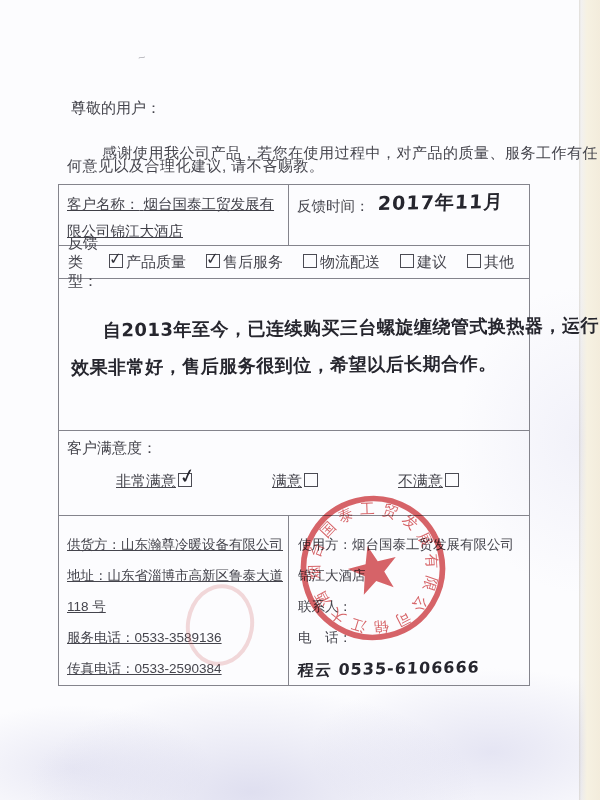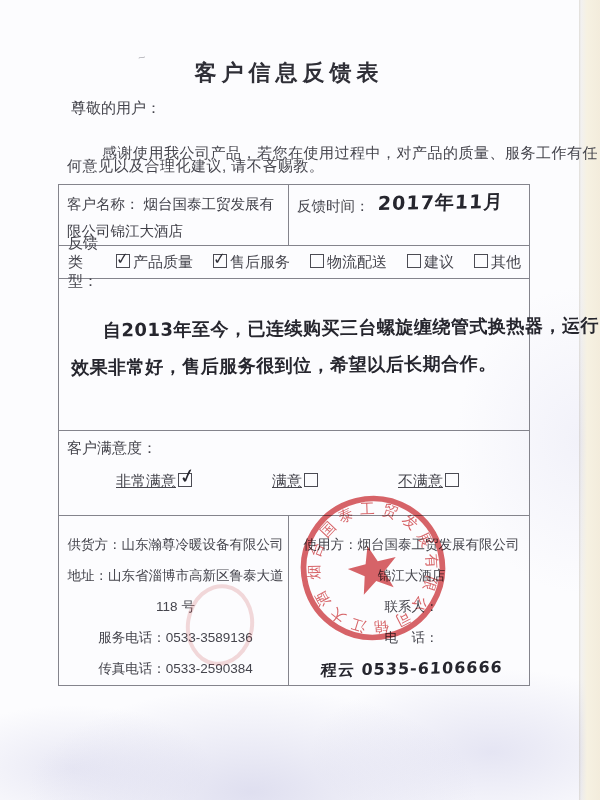--- a/index.html
+++ b/index.html
@@ -37,21 +37,21 @@
     border:1px solid #84848c;box-sizing:border-box;
     display:flex;flex-direction:column;font-size:15px;
   }
   .row{box-sizing:border-box;border-bottom:1px solid #84848c;position:relative;}
   .row:last-child{border-bottom:none;}
   .r1{height:62px;display:flex;}
   .r2{height:33px;display:flex;align-items:center;padding-left:9px;}
   .r3{height:158px;}
   .r4{height:88px;}
   .r5{flex:1;display:flex;}
-  .cell-l{width:230px;box-sizing:border-box;border-right:1px solid #84848c;}
+  .cell-l{width:230px;box-sizing:border-box;border-right:1px solid #84848c;text-decoration:underline;}
   .cell-r{flex:1;box-sizing:border-box;}
   .r1 .cell-l{padding:6px 4px 0 8px;line-height:27px;font-size:14.5px;}
   .r1 .cell-r{padding:7px 4px 0 8px;font-size:14.5px;}
   .label{color:#45454d;}
   .hand{
     font-family:"DejaVu Sans",sans-serif;color:#26262e;
     transform:skewX(-4deg) rotate(-1deg);display:inline-block;
   }
   .hand-time{font-size:19px;font-weight:bold;letter-spacing:1px;position:relative;top:-2px;margin-left:4px;}
   .cb{
@@ -59,53 +59,52 @@
     position:relative;top:1px;margin:0 3px 0 1px;box-sizing:content-box;background:transparent;
   }
   .cb.checked::after{
     content:"\2713";position:absolute;left:-1px;top:-6px;font-size:16px;
     color:#2e2e36;transform:rotate(-6deg);
   }
   .cb.hand-check.checked::after{
     font-size:20px;left:0px;top:-10px;transform:rotate(-12deg);color:#26262e;
   }
   .opt{margin-right:19px;white-space:nowrap;color:#45454d;}
-  .r2 .label{margin-right:17px;}
+  .r2 .label{margin-right:10px;}
   .r3 .label{display:block;padding:6px 0 0 8px;}
   .hand-content{
     position:absolute;left:12px;top:30px;width:530px;font-size:18px;line-height:37px;
     transform:rotate(-0.6deg);white-space:nowrap;letter-spacing:0.5px;font-weight:bold;
   }
   .hand-content .hl1{padding-left:32px;}
   .r4 .label{display:block;padding:8px 0 0 8px;}
   .sat-line{display:flex;padding-left:57px;margin-top:14px;gap:80px;font-size:15px;color:#45454d;text-decoration:underline;}
   .sat-opt{white-space:nowrap;}
   .sat-opt .cb{margin:0 0 0 2px;}
   .r5 .cell-l{padding:13px 4px 0 8px;font-size:13.5px;line-height:31px;color:#45454d;}
   .r5 .cell-r{padding:13px 4px 0 9px;font-size:13.5px;line-height:31px;color:#45454d;}
-  .r5 .line{white-space:normal;text-align:center;}
+  .r5 .line{white-space:normal;}
   .hand-phone{font-size:16px;font-weight:bold;letter-spacing:1px;}
   .stamp{
     position:absolute;left:297px;top:492px;width:152px;height:152px;
     transform:rotate(-14deg);mix-blend-mode:multiply;opacity:0.92;pointer-events:none;
   }
   .ghost-ring{
     position:absolute;left:186px;top:584px;width:60px;height:74px;
     border:4px solid rgba(198,72,72,0.20);border-radius:50%;
     transform:rotate(9deg);pointer-events:none;
   }
 </style>
 </head>
 <body>
 
 <div class="page">
   <div class="scan-edge"></div>
   <div class="smudge">~</div>
 
-  <div class="title">客户信息反馈表</div>
   <div class="salutation">尊敬的用户：</div>
   <div class="intro1">感谢使用我公司产品，若您在使用过程中，对产品的质量、服务工作有任</div>
   <div class="intro2">何意见以及合理化建议, 请不吝赐教。</div>
 
   <div class="tbl">
 
     <div class="row r1">
       <div class="cell-l">
         <span class="label">客户名称：</span>
         <span>烟台国泰工贸发展有限公司锦江大酒店</span>

